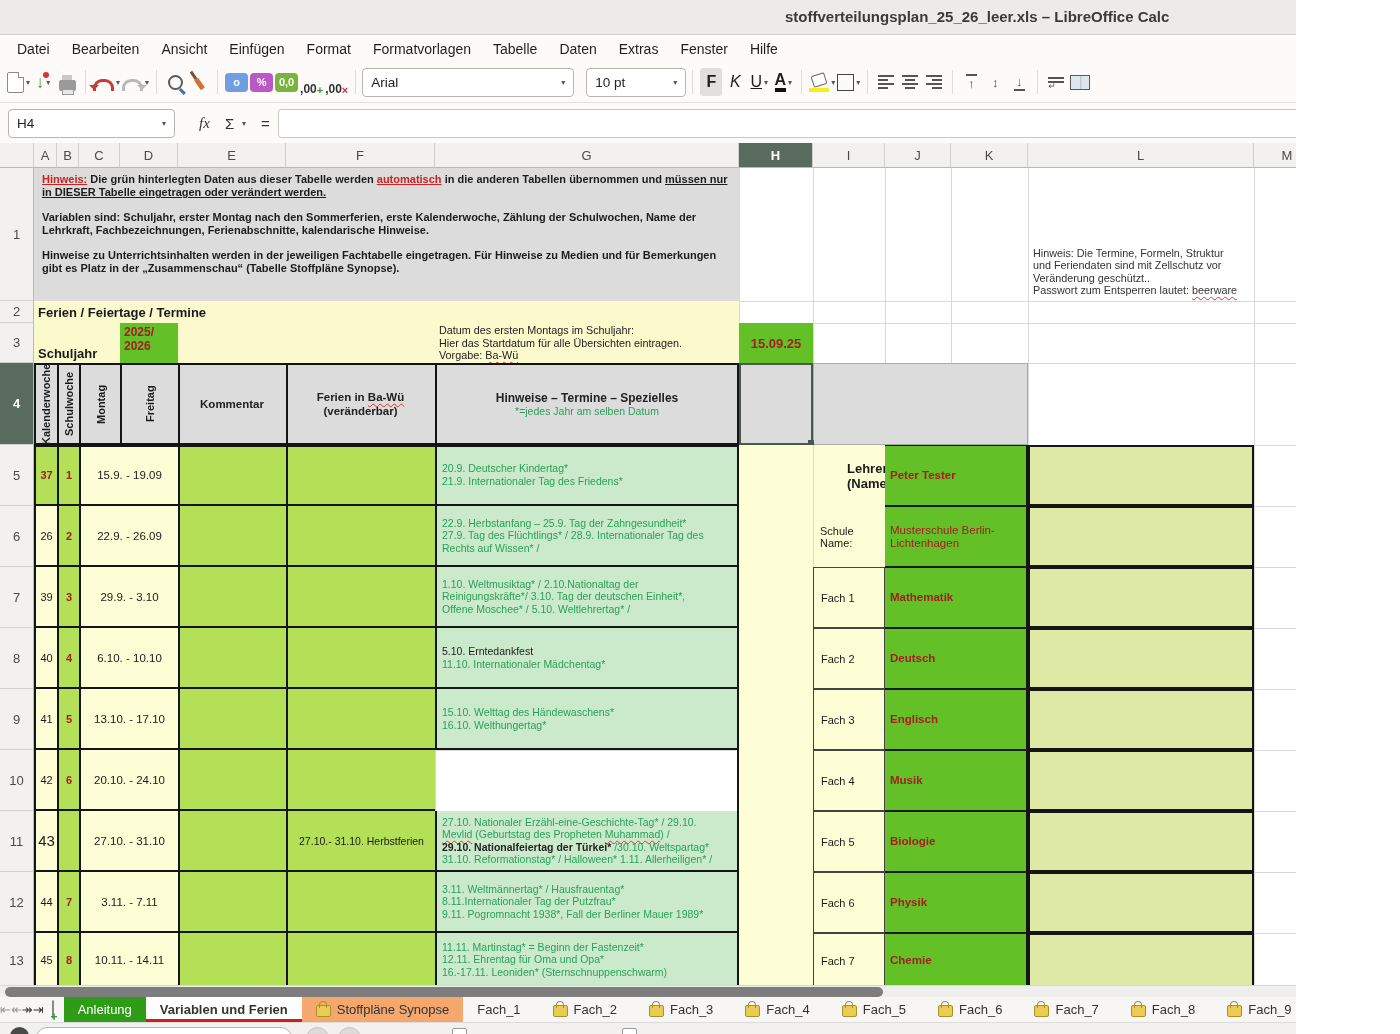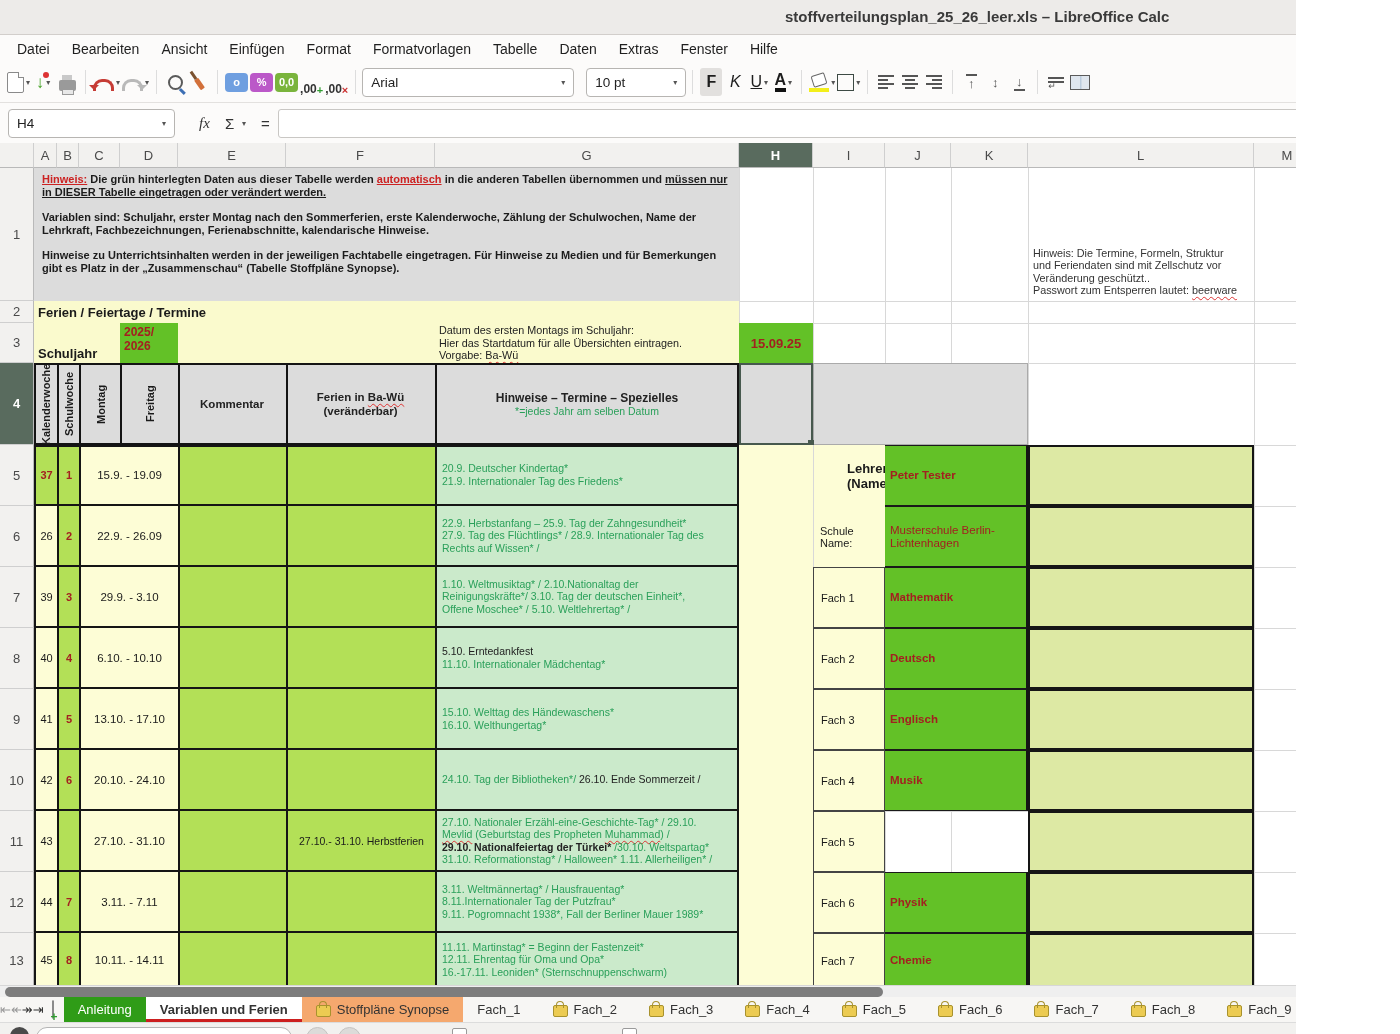--- a/index.html
+++ b/index.html
@@ -425,38 +425,36 @@
         <div class="hintline"><span class="t-green" style="">16.10. Welthungertag*</span></div>
       </div>
       <div class="c " style="left: 813px; top: 546px; width: 72px; height: 61px; border: 1px solid rgb(68, 68, 68); display: flex; align-items: center; padding-left: 7px; font-size: 11px; color: rgb(26, 26, 26);">Fach 3</div>
       <div class="c bg-green" style="left: 885px; top: 546px; width: 143px; height: 61px; border-right: 2px solid rgb(21, 21, 21); border-bottom: 1px solid rgb(26, 26, 26); border-top: 1px solid rgb(26, 26, 26); display: flex; align-items: center; padding-left: 5px; font-size: 11.5px; color: rgb(163, 32, 32); line-height: 13px; font-weight: bold;">Englisch</div>
       <div class="c bg-olive" style="left: 1028px; top: 546px; width: 226px; height: 61px; border: 2px solid rgb(21, 21, 21);"></div>
       <div class="c bg-pale" style="left: 34px; top: 607px; width: 23px; height: 61px; border-left: 2px solid rgb(21, 21, 21); border-bottom: 2px solid rgb(21, 21, 21); display: flex; align-items: center; justify-content: center; font-size: 11px; color: rgb(26, 26, 26);">42</div>
       <div class="c bg-yg" style="left: 57px; top: 607px; width: 22px; height: 61px; border-left: 2px solid rgb(21, 21, 21); border-bottom: 2px solid rgb(21, 21, 21); display: flex; align-items: center; justify-content: center; font-size: 11px; font-weight: bold; color: rgb(163, 32, 32);">6</div>
       <div class="c bg-pale" style="left: 79px; top: 607px; width: 99px; height: 61px; border-left: 2px solid rgb(21, 21, 21); border-bottom: 2px solid rgb(21, 21, 21); display: flex; align-items: center; justify-content: center; font-size: 11.5px; color: rgb(26, 26, 26);">20.10. - 24.10</div>
       <div class="c bg-yg" style="left: 178px; top: 607px; width: 108px; height: 61px; border-left: 2px solid rgb(21, 21, 21); border-bottom: 2px solid rgb(21, 21, 21);"></div>
       <div class="c bg-yg" style="left: 286px; top: 607px; width: 149px; height: 61px; border-left: 2px solid rgb(21, 21, 21); border-bottom: 2px solid rgb(21, 21, 21); display: flex; align-items: center; justify-content: center; font-size: 10.5px; color: rgb(26, 26, 26);"></div>
-      <div class="c bg-mint" style="left: 435px; top: 607px; width: 304px; height: 61px; border-left: 2px solid rgb(21, 21, 21); border-bottom: 2px solid rgb(21, 21, 21); display: flex; flex-direction: column; justify-content: center; padding: 2px 5px; overflow: hidden;">
-        <div class="hintline"><span class="t-green" style="">24.10. Tag der Bibliotheken*/  </span><span class="" style="">26.10. Ende Sommerzeit /</span></div>
-      </div>
       <div class="c " style="left: 813px; top: 607px; width: 72px; height: 61px; border: 1px solid rgb(68, 68, 68); display: flex; align-items: center; padding-left: 7px; font-size: 11px; color: rgb(26, 26, 26);">Fach 4</div>
       <div class="c bg-green" style="left: 885px; top: 607px; width: 143px; height: 61px; border-right: 2px solid rgb(21, 21, 21); border-bottom: 1px solid rgb(26, 26, 26); border-top: 1px solid rgb(26, 26, 26); display: flex; align-items: center; padding-left: 5px; font-size: 11.5px; color: rgb(163, 32, 32); line-height: 13px; font-weight: bold;">Musik</div>
       <div class="c bg-olive" style="left: 1028px; top: 607px; width: 226px; height: 61px; border: 2px solid rgb(21, 21, 21);"></div>
-      <div class="c bg-pale" style="left: 34px; top: 668px; width: 23px; height: 61px; border-left: 2px solid rgb(21, 21, 21); border-bottom: 2px solid rgb(21, 21, 21); display: flex; align-items: center; justify-content: center; font-size: 11px; color: rgb(26, 26, 26);">43</div>
+      <div class="c bg-pale" style="left: 34px; top: 668px; width: 23px; height: 61px; border-left: 2px solid rgb(21, 21, 21); border-bottom: 2px solid rgb(21, 21, 21); display: flex; align-items: center; justify-content: center; font-size: 15px; color: rgb(26, 26, 26);">43</div>
       <div class="c bg-yg" style="left: 57px; top: 668px; width: 22px; height: 61px; border-left: 2px solid rgb(21, 21, 21); border-bottom: 2px solid rgb(21, 21, 21); display: flex; align-items: center; justify-content: center; font-size: 11px; font-weight: bold; color: rgb(163, 32, 32);"></div>
       <div class="c bg-pale" style="left: 79px; top: 668px; width: 99px; height: 61px; border-left: 2px solid rgb(21, 21, 21); border-bottom: 2px solid rgb(21, 21, 21); display: flex; align-items: center; justify-content: center; font-size: 11.5px; color: rgb(26, 26, 26);">27.10. - 31.10</div>
       <div class="c bg-yg" style="left: 178px; top: 668px; width: 108px; height: 61px; border-left: 2px solid rgb(21, 21, 21); border-bottom: 2px solid rgb(21, 21, 21);"></div>
       <div class="c bg-yg" style="left: 286px; top: 668px; width: 149px; height: 61px; border-left: 2px solid rgb(21, 21, 21); border-bottom: 2px solid rgb(21, 21, 21); display: flex; align-items: center; justify-content: center; font-size: 10.5px; color: rgb(26, 26, 26);">27.10.- 31.10. Herbstferien</div>
       <div class="c bg-mint" style="left: 435px; top: 668px; width: 304px; height: 61px; border-left: 2px solid rgb(21, 21, 21); border-bottom: 2px solid rgb(21, 21, 21); display: flex; flex-direction: column; justify-content: center; padding: 2px 5px; overflow: hidden;">
         <div class="hintline"><span class="t-green" style="">27.10. Nationaler Erzähl-eine-Geschichte-Tag* / 29.10.</span></div>
         <div class="hintline"><span class="t-green wavy" style="">Mevlid</span><span class="t-green" style=""> (Geburtstag des Propheten </span><span class="t-green wavy" style="">Muhammad</span><span class="t-green" style="">) /</span></div>
         <div class="hintline"><span class="" style="font-weight:bold;">29.10. Nationalfeiertag der Türkei*  </span><span class="t-green" style="">/30.10. Weltspartag*</span></div>
         <div class="hintline"><span class="t-green" style="">31.10. Reformationstag* / Halloween* 1.11. Allerheiligen*  /</span></div>
       </div>
       <div class="c " style="left: 813px; top: 668px; width: 72px; height: 61px; border: 1px solid rgb(68, 68, 68); display: flex; align-items: center; padding-left: 7px; font-size: 11px; color: rgb(26, 26, 26);">Fach 5</div>
+      <div class="c bg-green" style="left: 885px; top: 668px; width: 143px; height: 61px; border-right: 2px solid rgb(21, 21, 21); border-bottom: 1px solid rgb(26, 26, 26); border-top: 1px solid rgb(26, 26, 26); display: flex; align-items: center; padding-left: 5px; font-size: 11.5px; color: rgb(163, 32, 32); line-height: 13px; font-weight: bold;">Biologie</div>
       <div class="c bg-olive" style="left: 1028px; top: 668px; width: 226px; height: 61px; border: 2px solid rgb(21, 21, 21);"></div>
       <div class="c bg-pale" style="left: 34px; top: 729px; width: 23px; height: 61px; border-left: 2px solid rgb(21, 21, 21); border-bottom: 2px solid rgb(21, 21, 21); display: flex; align-items: center; justify-content: center; font-size: 11px; color: rgb(26, 26, 26);">44</div>
       <div class="c bg-yg" style="left: 57px; top: 729px; width: 22px; height: 61px; border-left: 2px solid rgb(21, 21, 21); border-bottom: 2px solid rgb(21, 21, 21); display: flex; align-items: center; justify-content: center; font-size: 11px; font-weight: bold; color: rgb(163, 32, 32);">7</div>
       <div class="c bg-pale" style="left: 79px; top: 729px; width: 99px; height: 61px; border-left: 2px solid rgb(21, 21, 21); border-bottom: 2px solid rgb(21, 21, 21); display: flex; align-items: center; justify-content: center; font-size: 11.5px; color: rgb(26, 26, 26);">3.11. - 7.11</div>
       <div class="c bg-yg" style="left: 178px; top: 729px; width: 108px; height: 61px; border-left: 2px solid rgb(21, 21, 21); border-bottom: 2px solid rgb(21, 21, 21);"></div>
       <div class="c bg-yg" style="left: 286px; top: 729px; width: 149px; height: 61px; border-left: 2px solid rgb(21, 21, 21); border-bottom: 2px solid rgb(21, 21, 21); display: flex; align-items: center; justify-content: center; font-size: 10.5px; color: rgb(26, 26, 26);"></div>
       <div class="c bg-mint" style="left: 435px; top: 729px; width: 304px; height: 61px; border-left: 2px solid rgb(21, 21, 21); border-bottom: 2px solid rgb(21, 21, 21); display: flex; flex-direction: column; justify-content: center; padding: 2px 5px; overflow: hidden;">
         <div class="hintline"><span class="t-green" style="">3.11. Weltmännertag*  / Hausfrauentag*</span></div>
         <div class="hintline"><span class="t-green" style="">8.11.Internationaler Tag der Putzfrau*</span></div>
         <div class="hintline"><span class="t-green" style="">9.11. Pogromnacht 1938*, Fall der Berliner Mauer 1989*</span></div>

